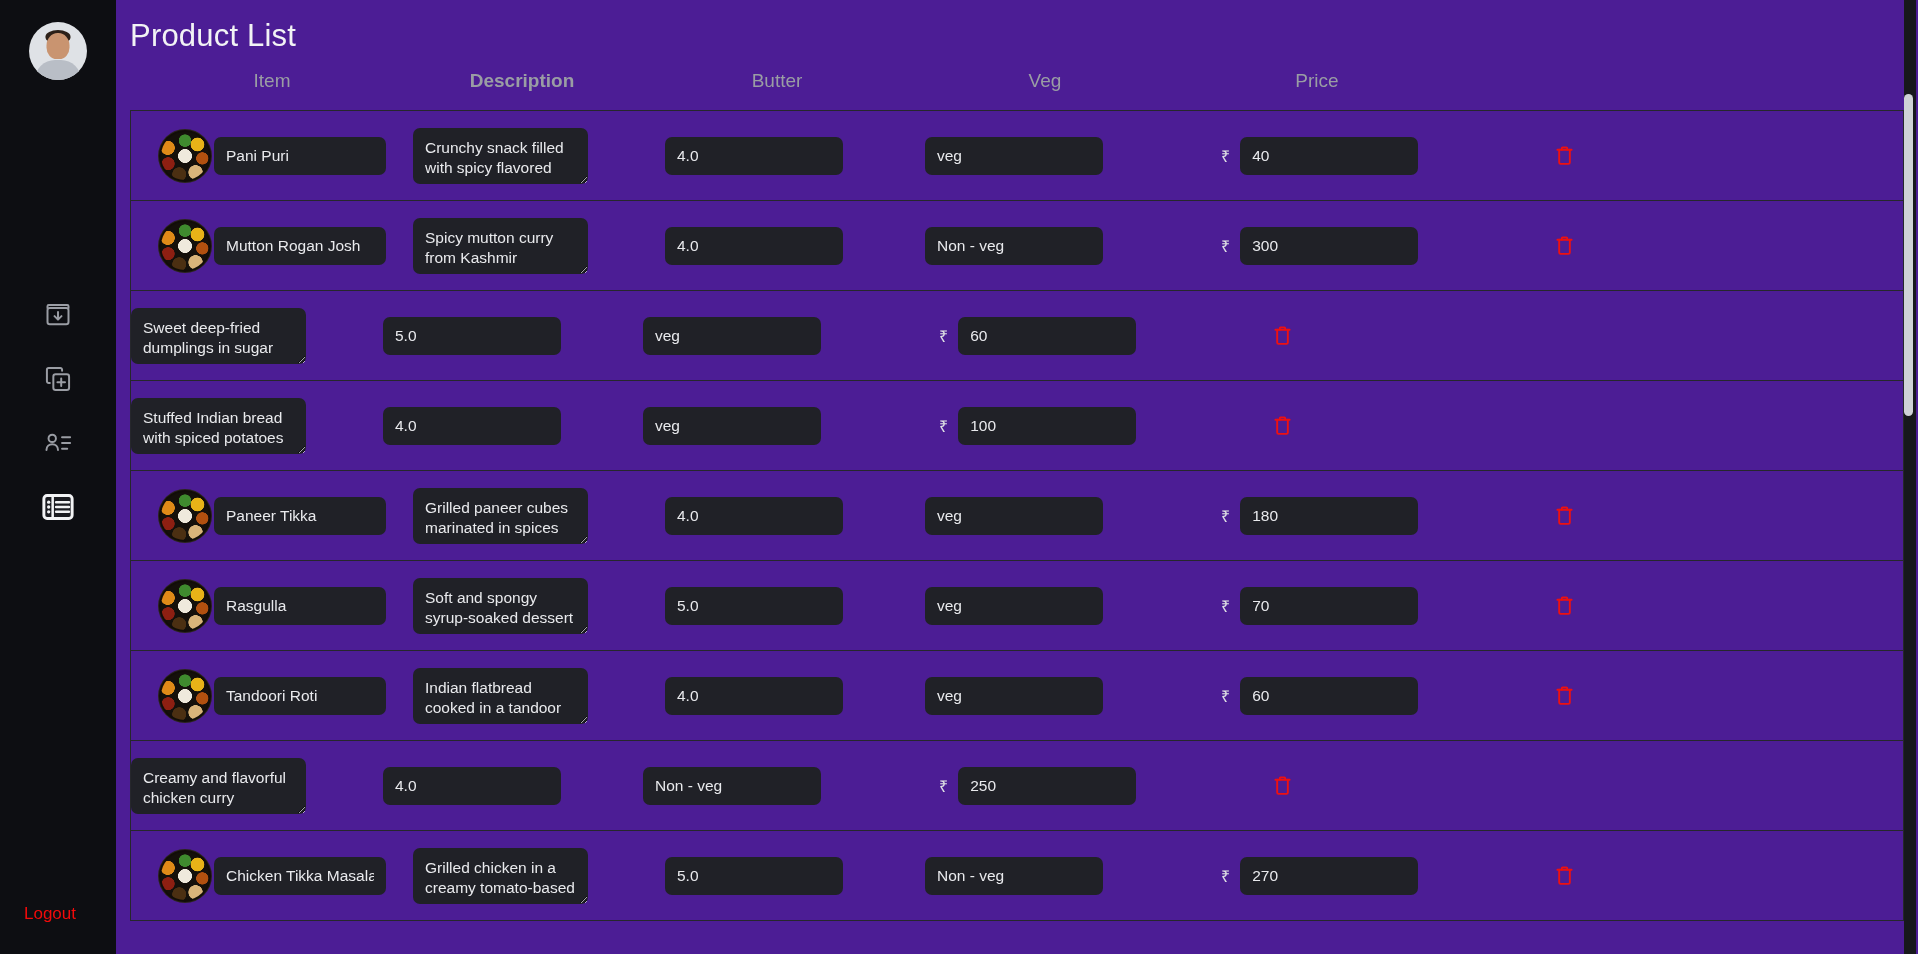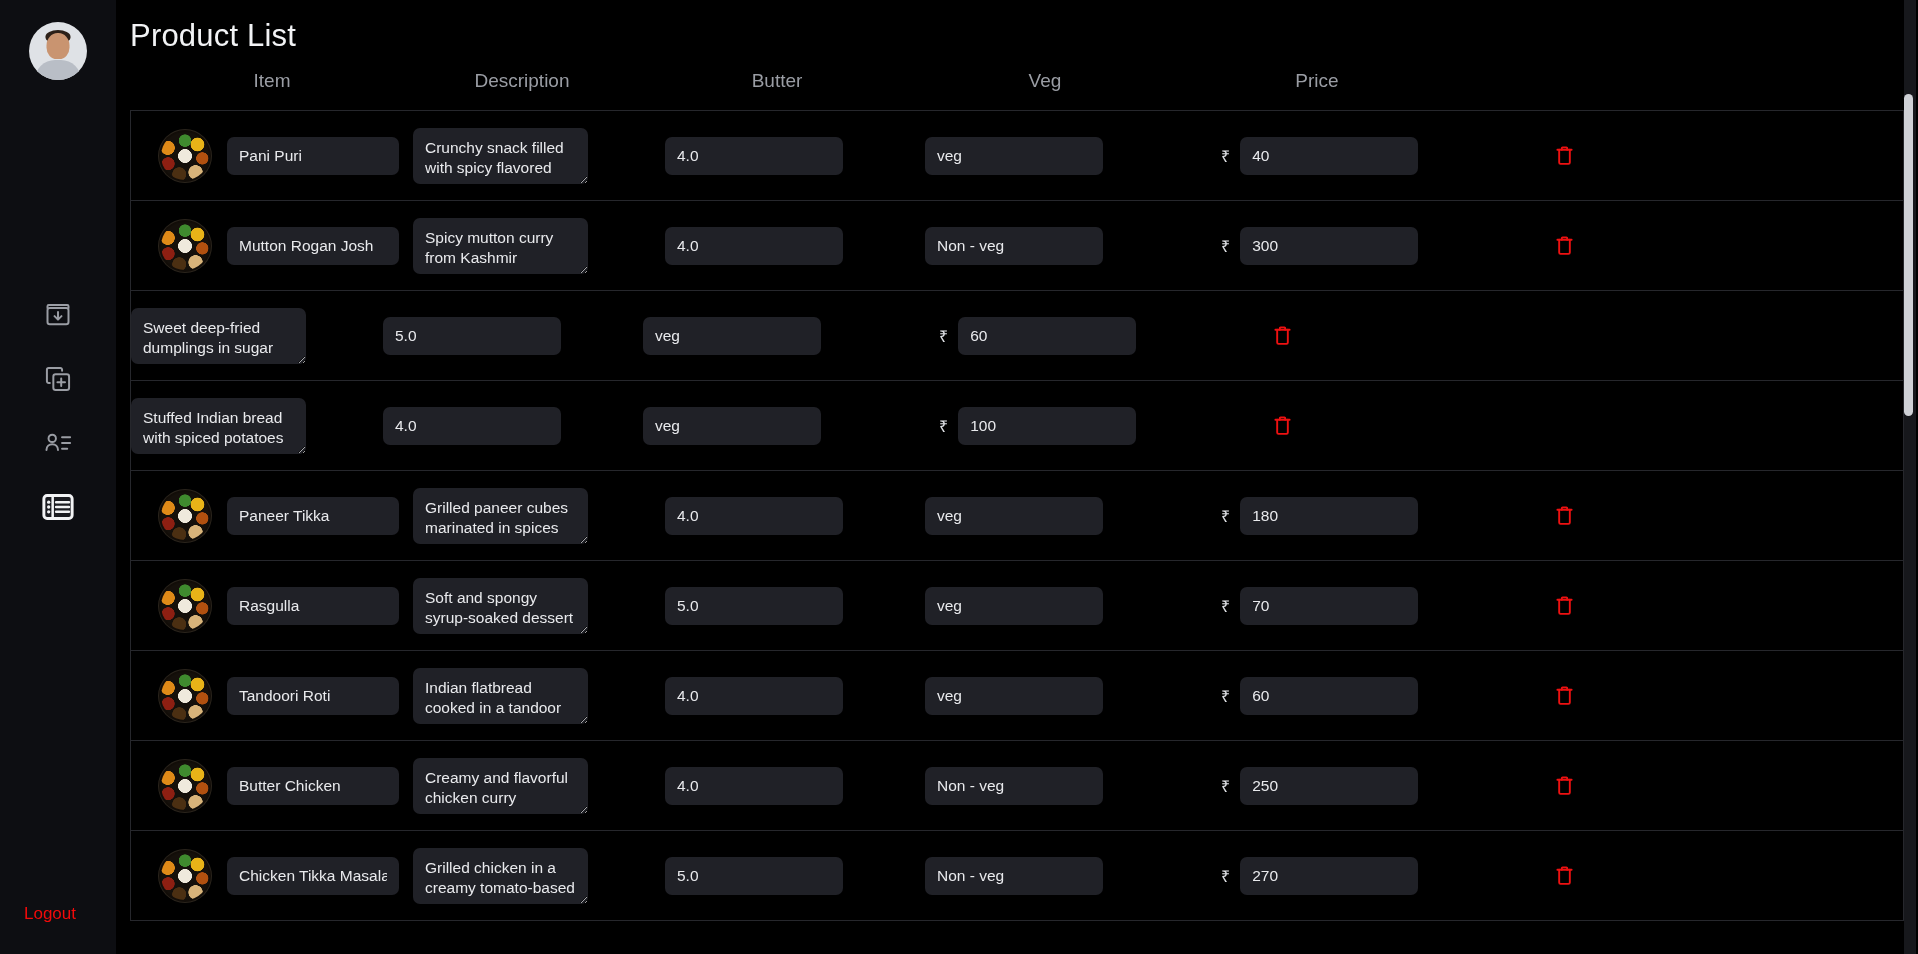--- a/index.html
+++ b/index.html
@@ -100,21 +100,21 @@
     font-size: 17px;
     cursor: pointer;
   }
 
   
   .main {
     flex: 1 1 auto;
     position: relative;
     height: 954px;
     overflow: hidden;
-    background: #000000;
+    background: #4c1d95;
   }
 
   .topbar {
     position: relative;
     height: 78px;
     padding: 18px 0 0 14px;
   }
   .page-title {
     font-size: 31px;
     font-weight: 400;
@@ -153,21 +153,21 @@
     align-items: flex-start;
     height: 40px;
     padding-left: 1px;
   }
   .col-head span {
     color: #9a9da4;
     font-size: 19px;
     text-align: center;
   }
   .c-item   { width: 282px; }
-  .c-desc   { width: 218px; }
+  .c-desc   { width: 218px; font-weight: bold; }
   .c-rate   { width: 292px; }
   .c-veg    { width: 244px; }
   .c-price  { width: 300px; }
   .c-act    { width: 170px; }
 
   .rows {
     border-left: 1px solid #26272c;
     border-right: 1px solid #26272c;
     border-top: 1px solid #26272c;
   }
@@ -175,21 +175,21 @@
   .row {
     display: flex;
     align-items: center;
     border-bottom: 1px solid #26272c;
     padding: 14px 0;
     min-height: 90px;
   }
 
   .cell { display: flex; align-items: center; }
 
-  .cell-item   { width: 282px; padding-left: 28px; gap: 16px; }
+  .cell-item   { width: 282px; padding-left: 28px; gap: 3px; }
   .cell-desc   { width: 218px; }
   .cell-rate   { width: 292px; justify-content: flex-start; padding-left: 34px; }
   .cell-veg    { width: 244px; justify-content: flex-start; padding-left: 2px; }
   .cell-price  { width: 300px; justify-content: flex-start; padding-left: 54px; gap: 10px; }
   .cell-act    { width: 170px; justify-content: flex-start; padding-left: 88px; }
 
   .thumb {
     width: 52px;
     height: 52px;
     border-radius: 50%;
@@ -522,26 +522,20 @@
             </div>
             <div class="cell cell-act">
               <button class="del-btn"><span><svg width="19" height="21" viewBox="0 0 20 22" fill="none" stroke="#ee1111" stroke-width="2" stroke-linecap="round" stroke-linejoin="round">
                     <path d="M2.5 5 H17.5"></path>
                     <path d="M7.2 5 V3.2 Q7.2 2.4 8 2.4 H12 Q12.8 2.4 12.8 3.2 V5"></path>
                     <path d="M4.4 5 V18.4 Q4.4 19.8 5.8 19.8 H14.2 Q15.6 19.8 15.6 18.4 V5"></path>
                   </svg></span></button>
             </div>
           </div>
           <div class="row">
-            <div class="cell cell-item">
-              <div class="thumb">
-                <div class="plate"></div>
-              </div>
-              <input class="fld f-name" value="Butter Chicken" style="">
-            </div>
             <div class="cell cell-desc">
               <textarea class="fld f-desc" style="">Creamy and flavorful chicken curry</textarea>
             </div>
             <div class="cell cell-rate">
               <input class="fld f-rate" value="4.0" style="">
             </div>
             <div class="cell cell-veg">
               <input class="fld f-veg" value="Non - veg" style="">
             </div>
             <div class="cell cell-price">

